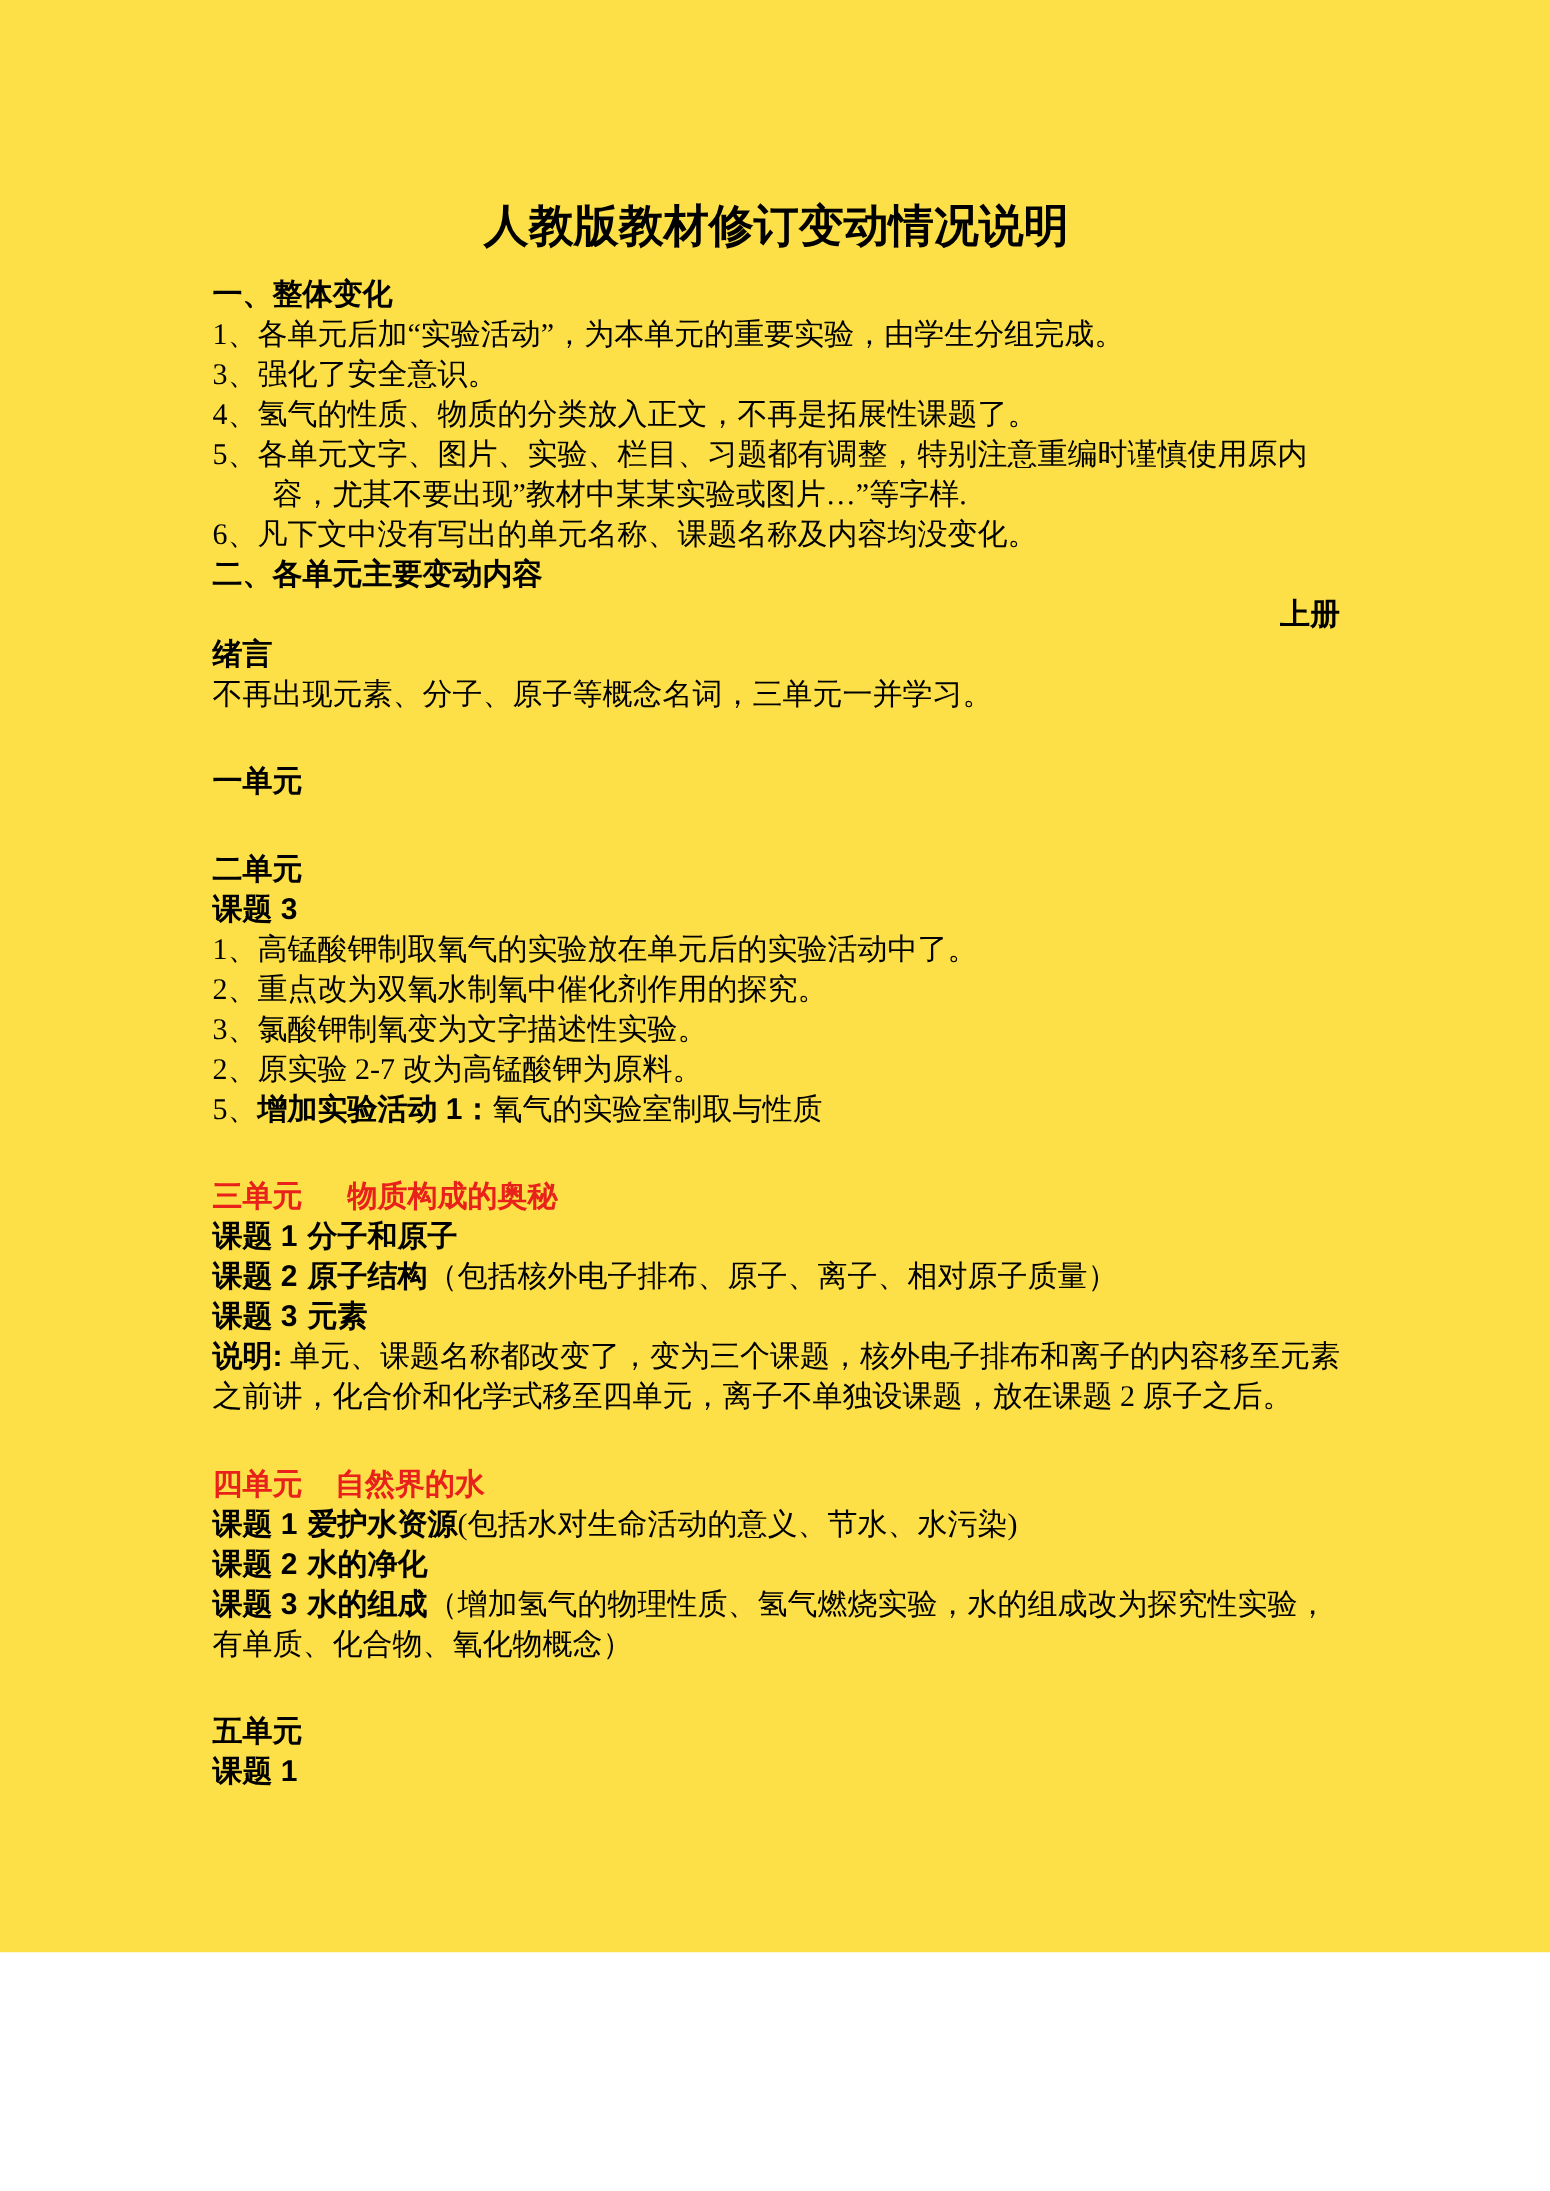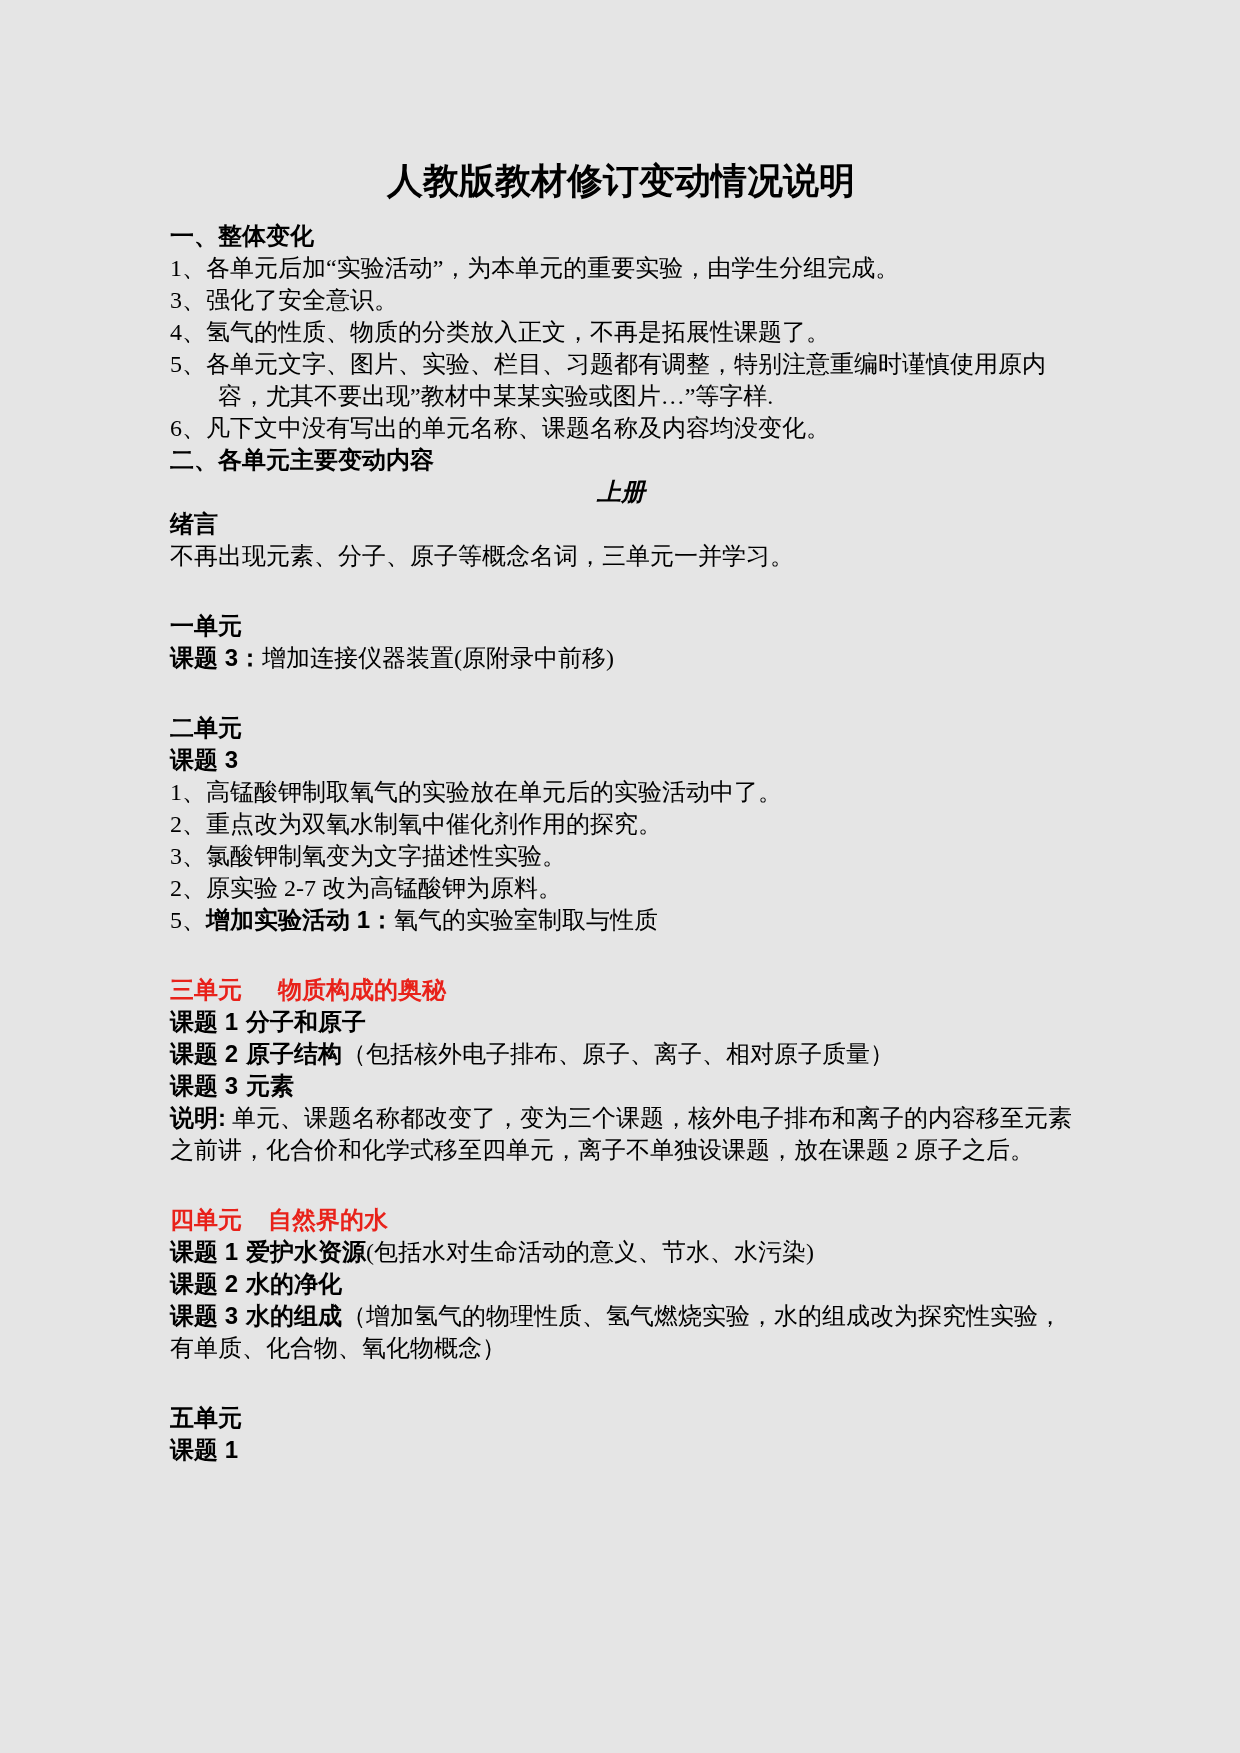--- a/index.html
+++ b/index.html
@@ -1,38 +1,38 @@
 <!DOCTYPE html>
 <html style="--accent: #e8221a;"><head>
 <meta charset="utf-8">
 <style>
   * { box-sizing: border-box; }
   html, body { margin: 0; padding: 0; background: #ffffff; }
   .page {
     position: relative;
     width: 1240px;
-    height: 1753px;
+    height: 1562px;
     margin: 0 auto;
-    background: #e5e5e5;
+    background: #fde047;
     padding: 158px 168px 40px 170px;
     font-family: "Liberation Serif", serif;
     font-size: 24px;
     line-height: 32px;
     color: #000000;
   }
   .title {
     margin: 0 0 16px 0;
     font-size: 36px;
     line-height: 46px;
     font-weight: bold;
     text-align: center;
     font-family: "Liberation Serif", serif;
   }
   .bold { font-weight: bold; font-family: "Liberation Sans", sans-serif; }
-  .center { text-align: center; font-style: italic; }
+  .center { text-align: right; }
   .red { color: var(--accent, #e8221a); }
   .li { padding-left: 48px; text-indent: -48px; }
   .unit { margin-top: 38px; }
   .gap-lg { margin-left: 36px; }
   .gap-sm { margin-left: 26px; margin-top: 24px; }
   .tgap { margin-left: 8px; }
   .line { min-height: 32px; }
 </style>
 </head>
 <body>
@@ -49,23 +49,20 @@
   <div class="li line">6、凡下文中没有写出的单元名称、课题名称及内容均没变化。</div>
 
   <div class="bold line">二、各单元主要变动内容</div>
   <div class="bold center line">上册</div>
 
   <div class="bold line">绪言</div>
   <div class="line">不再出现元素、分子、原子等概念名词，三单元一并学习。</div>
 
   <div class="unit">
     <div class="bold line">一单元</div>
-    <div class="line">
-      <span class="bold">课题 3：</span><span>增加连接仪器装置(原附录中前移)</span>
-    </div>
   </div>
 
   <div class="unit">
     <div class="bold line">二单元</div>
     <div class="bold line">课题 3</div>
     <div class="li line">1、高锰酸钾制取氧气的实验放在单元后的实验活动中了。</div>
     <div class="li line">2、重点改为双氧水制氧中催化剂作用的探究。</div>
     <div class="li line">3、氯酸钾制氧变为文字描述性实验。</div>
     <div class="li line">2、原实验 2-7 改为高锰酸钾为原料。</div>
     <div class="li line">

